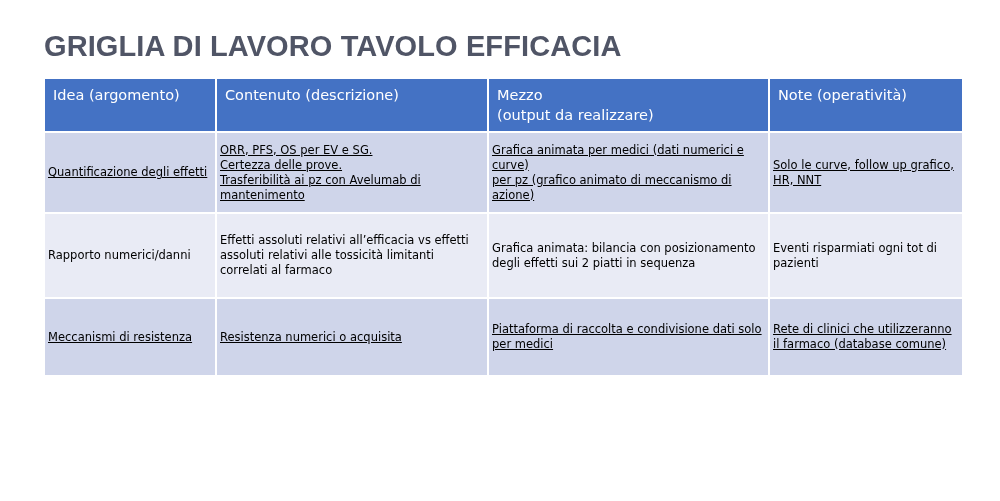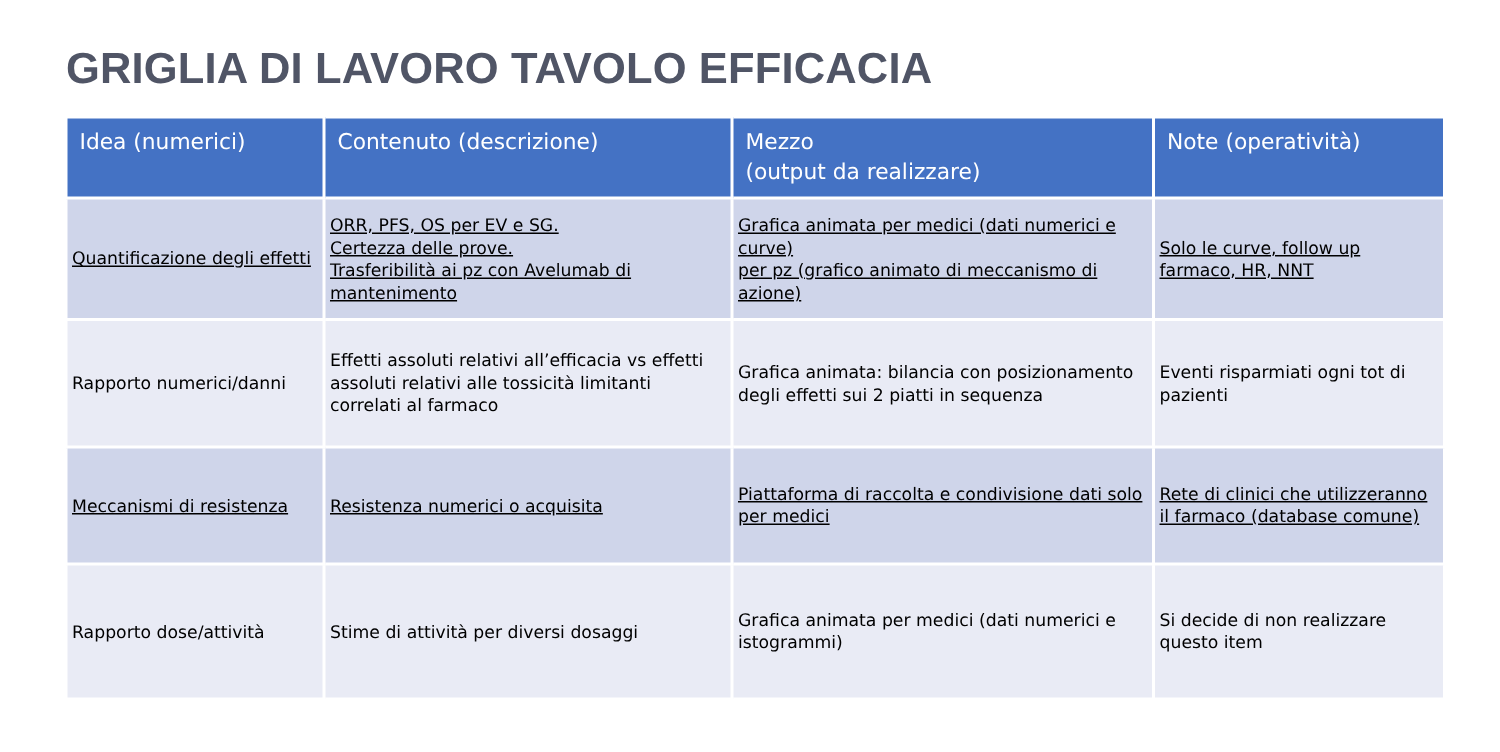--- a/index.html
+++ b/index.html
@@ -19,49 +19,43 @@
 
 <table class="grid">
   <colgroup>
     <col style="width:172px">
     <col style="width:272px">
     <col style="width:281px">
     <col style="width:194px">
   </colgroup>
   <thead>
     <tr>
-      <th><span class="cell-text">Idea (numerici)</span></th>
+      <th><span class="cell-text">Idea (argomento)</span></th>
       <th><span class="cell-text">Contenuto (descrizione)</span></th>
       <th><span class="cell-text">Mezzo
 (output da realizzare)</span></th>
       <th><span class="cell-text">Note (operatività)</span></th>
     </tr>
   </thead>
   <tbody>
     <tr class="odd" style="height:81px">
       <td><span class="cell-text">Quantificazione degli effetti</span></td>
       <td><span class="cell-text">ORR, PFS, OS per EV e SG.
 Certezza delle prove.
 Trasferibilità ai pz con Avelumab di mantenimento</span></td>
       <td><span class="cell-text">Grafica animata per medici (dati numerici e curve)
 per pz (grafico animato di meccanismo di azione)</span></td>
-      <td><span class="cell-text"> Solo le curve, follow up farmaco, HR, NNT</span></td>
+      <td><span class="cell-text"> Solo le curve, follow up grafico, HR, NNT</span></td>
     </tr>
     <tr class="even" style="height:85px">
       <td><span class="cell-text">Rapporto numerici/danni</span></td>
       <td><span class="cell-text">Effetti assoluti relativi all’efficacia vs effetti assoluti relativi alle tossicità limitanti correlati al farmaco</span></td>
       <td><span class="cell-text">Grafica animata: bilancia con posizionamento degli effetti sui 2 piatti in sequenza</span></td>
       <td><span class="cell-text"> Eventi risparmiati ogni tot di pazienti</span></td>
     </tr>
     <tr class="odd" style="height:78px">
       <td><span class="cell-text">Meccanismi di resistenza</span></td>
       <td><span class="cell-text">Resistenza numerici o acquisita</span></td>
       <td><span class="cell-text">Piattaforma di raccolta e condivisione dati solo per medici</span></td>
       <td><span class="cell-text"> Rete di clinici che utilizzeranno il farmaco (database comune)</span></td>
     </tr>
-    <tr class="even" style="height:90px">
-      <td><span class="cell-text"> Rapporto dose/attività</span></td>
-      <td><span class="cell-text">Stime di attività per diversi dosaggi</span></td>
-      <td><span class="cell-text">Grafica animata per medici (dati numerici e istogrammi)</span></td>
-      <td><span class="cell-text">Si decide di non realizzare questo item</span></td>
-    </tr>
   </tbody>
 </table>
 
 </body></html>

